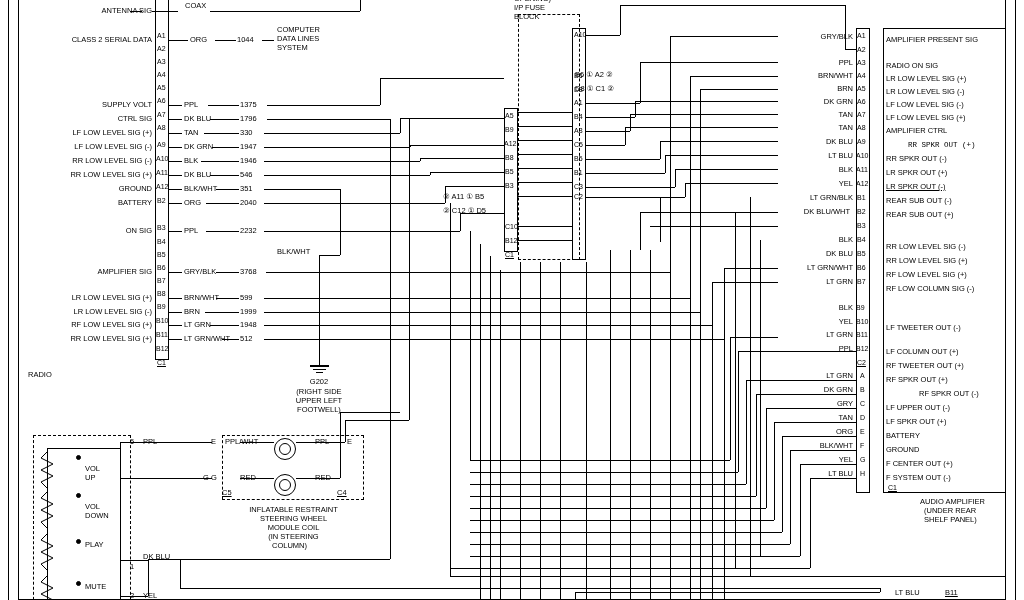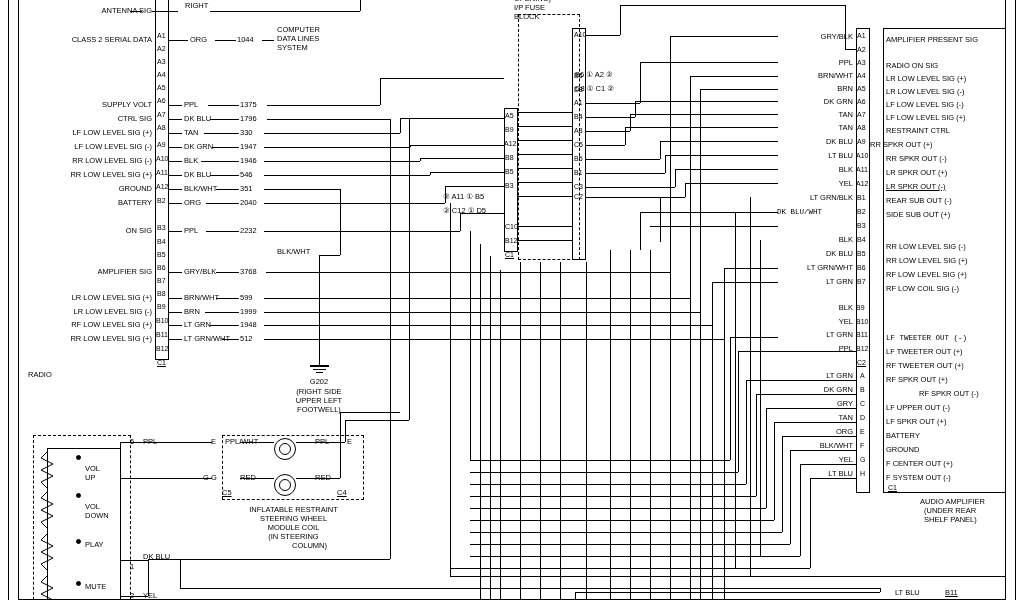--- a/index.html
+++ b/index.html
@@ -98,21 +98,21 @@
   <div class="lbl" style="left:240px;top:268px;">3768</div>
   <div class="lbl" style="left:184px;top:294px;">BRN/WHT</div>
   <div class="lbl" style="left:240px;top:294px;">599</div>
   <div class="lbl" style="left:184px;top:308px;">BRN</div>
   <div class="lbl" style="left:240px;top:308px;">1999</div>
   <div class="lbl" style="left:184px;top:321px;">LT GRN</div>
   <div class="lbl" style="left:240px;top:321px;">1948</div>
   <div class="lbl" style="left:184px;top:335px;">LT GRN/WHT</div>
   <div class="lbl" style="left:240px;top:335px;">512</div>
 
-  <div class="lbl" style="left:185px;top:2px;">RIGHT</div>
+  <div class="lbl" style="left:185px;top:2px;">COAX</div>
   <div class="lbl" style="left:277px;top:248px;">BLK/WHT</div>
 
   <div class="lbl" style="left:277px;top:26px;">COMPUTER</div>
   <div class="lbl" style="left:277px;top:35px;">DATA LINES</div>
   <div class="lbl" style="left:277px;top:44px;">SYSTEM</div>
 
   <div class="dash" style="left:518px;top:14px;width:62px;height:246px;"></div>
   <div class="box" style="left:504px;top:108px;width:14px;height:144px;"></div>
   <div class="box" style="left:572px;top:28px;width:14px;height:232px;"></div>
 
@@ -159,21 +159,21 @@
   <div class="dash" style="left:222px;top:435px;width:142px;height:65px;"></div>
   <div class="coil" style="left:274px;top:438px;width:22px;height:22px;"></div>
   <div class="coil" style="left:279px;top:443px;width:12px;height:12px;"></div>
   <div class="coil" style="left:274px;top:474px;width:22px;height:22px;"></div>
   <div class="coil" style="left:279px;top:479px;width:12px;height:12px;"></div>
 
   <div class="lbl c" style="left:216px;top:506px;width:155px;">INFLATABLE RESTRAINT</div>
   <div class="lbl c" style="left:216px;top:515px;width:155px;">STEERING WHEEL</div>
   <div class="lbl c" style="left:216px;top:524px;width:155px;">MODULE COIL</div>
   <div class="lbl c" style="left:216px;top:533px;width:155px;">(IN STEERING</div>
-  <div class="lbl c" style="left:232px;top:542px;width:155px;">COLUMN)</div>
+  <div class="lbl c" style="left:212px;top:542px;width:155px;">COLUMN)</div>
 
   <div class="lbl und" style="left:222px;top:489px;">C5</div>
   <div class="lbl und" style="left:337px;top:489px;">C4</div>
 
   <div class="lbl" style="left:130px;top:438px;">5</div>
   <div class="lbl" style="left:143px;top:438px;">PPL</div>
   <div class="lbl" style="left:211px;top:438px;">E</div>
   <div class="lbl" style="left:225px;top:438px;">PPL/WHT</div>
   <div class="lbl" style="left:315px;top:438px;">PPL</div>
   <div class="lbl" style="left:347px;top:438px;">E</div>
@@ -237,79 +237,79 @@
   <div class="lbl r" style="left:780px;top:98px;width:73px;">DK GRN</div>
   <div class="pin" style="left:857px;top:98px;">A6</div>
   <div class="lbl" style="left:886px;top:101px;">LF LOW LEVEL SIG (-)</div>
 
   <div class="lbl r" style="left:780px;top:111px;width:73px;">TAN</div>
   <div class="pin" style="left:857px;top:111px;">A7</div>
   <div class="lbl" style="left:886px;top:114px;">LF LOW LEVEL SIG (+)</div>
 
   <div class="lbl r" style="left:780px;top:124px;width:73px;">TAN</div>
   <div class="pin" style="left:857px;top:124px;">A8</div>
-  <div class="lbl" style="left:886px;top:127px;">RESTRAINT CTRL</div>
+  <div class="lbl" style="left:886px;top:127px;">AMPLIFIER CTRL</div>
 
   <div class="lbl r" style="left:780px;top:138px;width:73px;">DK BLU</div>
   <div class="pin" style="left:857px;top:138px;">A9</div>
-  <div class="lbl" style="left:870px;top:141px;">RR SPKR OUT (+)</div>
+  <div class="lbl" style="left:908px;top:141px;font-family:Liberation Mono, monospace;">RR SPKR OUT (+)</div>
 
   <div class="lbl r" style="left:780px;top:152px;width:73px;">LT BLU</div>
   <div class="pin" style="left:856px;top:152px;">A10</div>
   <div class="lbl" style="left:886px;top:155px;">RR SPKR OUT (-)</div>
 
   <div class="lbl r" style="left:780px;top:166px;width:73px;">BLK</div>
   <div class="pin" style="left:856px;top:166px;">A11</div>
   <div class="lbl" style="left:886px;top:169px;">LR SPKR OUT (+)</div>
 
   <div class="lbl r" style="left:780px;top:180px;width:73px;">YEL</div>
   <div class="pin" style="left:856px;top:180px;">A12</div>
   <div class="lbl" style="left:886px;top:183px;text-decoration:underline;">LR SPKR OUT (-)</div>
 
   <div class="lbl r" style="left:770px;top:194px;width:83px;">LT GRN/BLK</div>
   <div class="pin" style="left:857px;top:194px;">B1</div>
   <div class="lbl" style="left:886px;top:197px;">REAR SUB OUT (-)</div>
 
-  <div class="lbl r" style="left:739px;top:208px;width:83px;font-family:Liberation Mono, monospace;">DK BLU/WHT</div>
+  <div class="lbl r" style="left:767px;top:208px;width:83px;">DK BLU/WHT</div>
   <div class="pin" style="left:857px;top:208px;">B2</div>
-  <div class="lbl" style="left:886px;top:211px;">SIDE SUB OUT (+)</div>
+  <div class="lbl" style="left:886px;top:211px;">REAR SUB OUT (+)</div>
 
   <div class="pin" style="left:857px;top:222px;">B3</div>
 
   <div class="lbl r" style="left:780px;top:236px;width:73px;">BLK</div>
   <div class="pin" style="left:857px;top:236px;">B4</div>
   <div class="lbl" style="left:886px;top:243px;">RR LOW LEVEL SIG (-)</div>
 
   <div class="lbl r" style="left:780px;top:250px;width:73px;">DK BLU</div>
   <div class="pin" style="left:857px;top:250px;">B5</div>
   <div class="lbl" style="left:886px;top:257px;">RR LOW LEVEL SIG (+)</div>
 
   <div class="lbl r" style="left:770px;top:264px;width:83px;">LT GRN/WHT</div>
   <div class="pin" style="left:857px;top:264px;">B6</div>
   <div class="lbl" style="left:886px;top:271px;">RF LOW LEVEL SIG (+)</div>
 
   <div class="lbl r" style="left:780px;top:278px;width:73px;">LT GRN</div>
   <div class="pin" style="left:857px;top:278px;">B7</div>
-  <div class="lbl" style="left:886px;top:285px;">RF LOW COIL SIG (-)</div>
+  <div class="lbl" style="left:886px;top:285px;">RF LOW COLUMN SIG (-)</div>
 
   <div class="lbl r" style="left:780px;top:304px;width:73px;">BLK</div>
   <div class="pin" style="left:856px;top:304px;">B9</div>
   <div class="lbl" style="left:886px;top:307px;"></div>
 
   <div class="lbl r" style="left:780px;top:318px;width:73px;">YEL</div>
   <div class="pin" style="left:856px;top:318px;">B10</div>
   <div class="lbl" style="left:886px;top:321px;"></div>
 
   <div class="lbl r" style="left:780px;top:331px;width:73px;">LT GRN</div>
   <div class="pin" style="left:856px;top:331px;">B11</div>
-  <div class="lbl" style="left:886px;top:334px;font-family:Liberation Mono, monospace;">LF TWEETER OUT (-)</div>
+  <div class="lbl" style="left:886px;top:324px;">LF TWEETER OUT (-)</div>
 
   <div class="lbl r" style="left:780px;top:345px;width:73px;">PPL</div>
   <div class="pin" style="left:856px;top:345px;">B12</div>
-  <div class="lbl" style="left:886px;top:348px;">LF TWEETER OUT (+)</div>
+  <div class="lbl" style="left:886px;top:348px;">LF COLUMN OUT (+)</div>
 
   <div class="pin und" style="left:857px;top:359px;">C2</div>
   <div class="lbl" style="left:886px;top:362px;">RF TWEETER OUT (+)</div>
 
   <div class="lbl r" style="left:780px;top:372px;width:73px;">LT GRN</div>
   <div class="pin" style="left:860px;top:372px;">A</div>
   <div class="lbl" style="left:886px;top:376px;">RF SPKR OUT (+)</div>
 
   <div class="lbl r" style="left:780px;top:386px;width:73px;">DK GRN</div>
   <div class="pin" style="left:860px;top:386px;">B</div>

